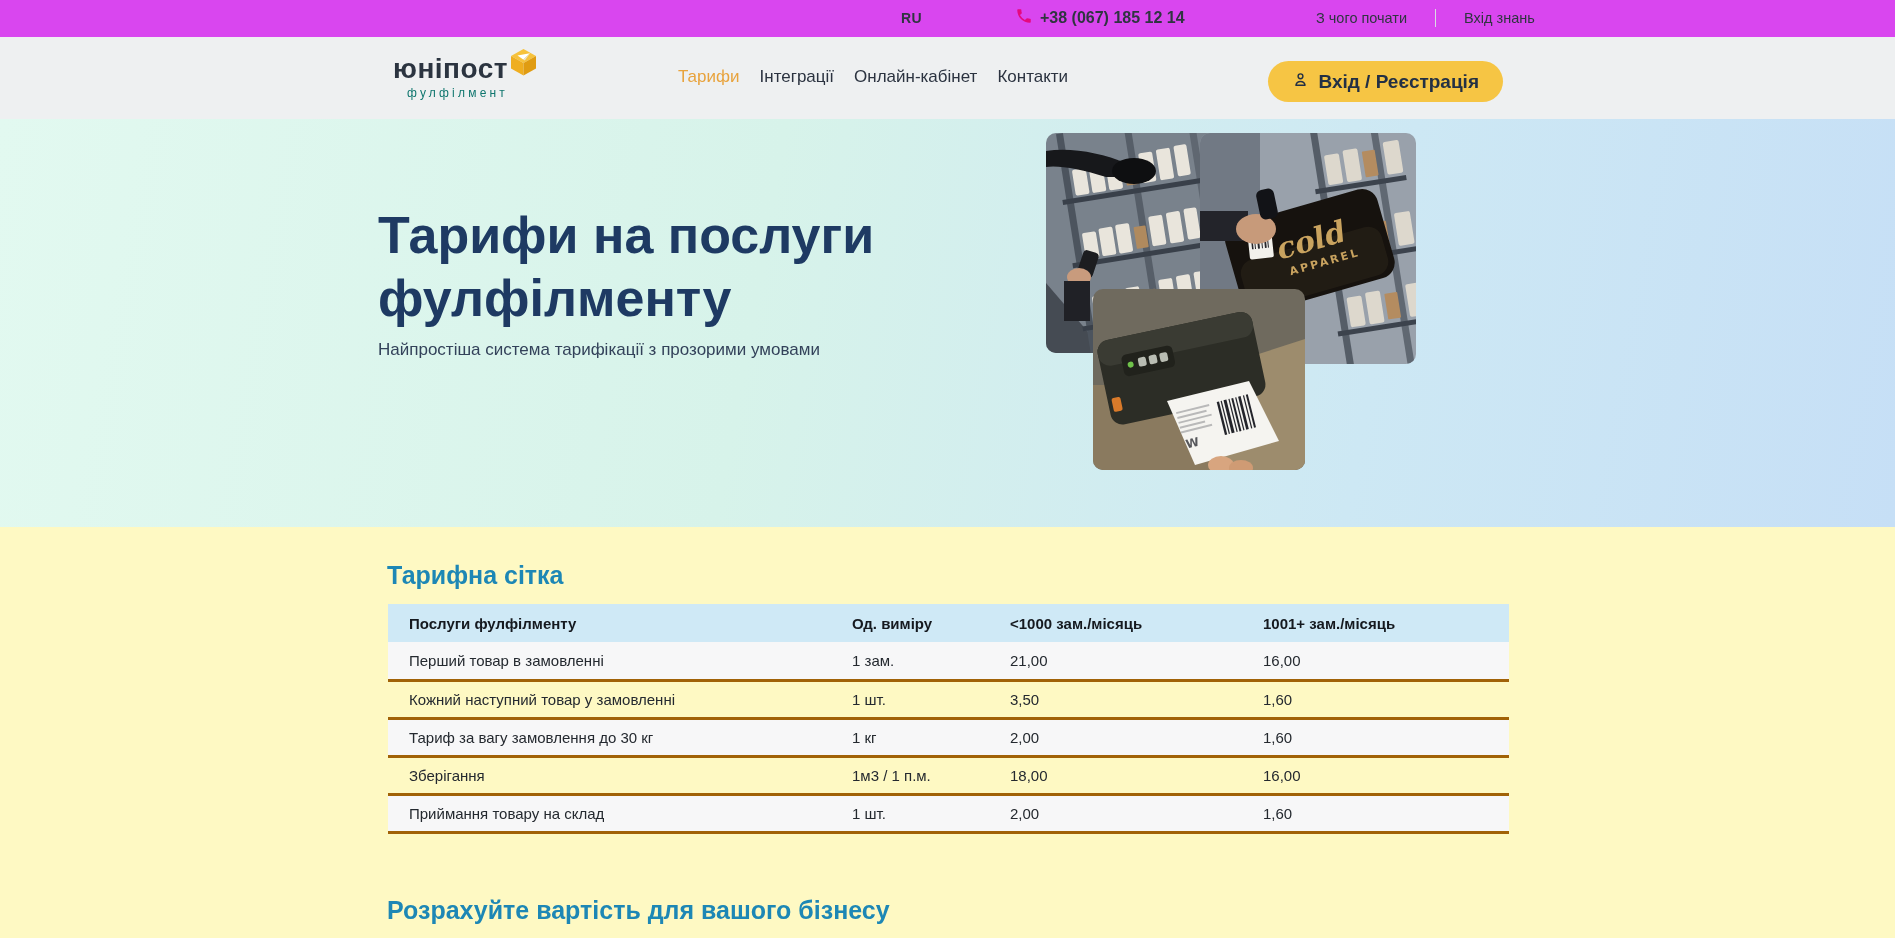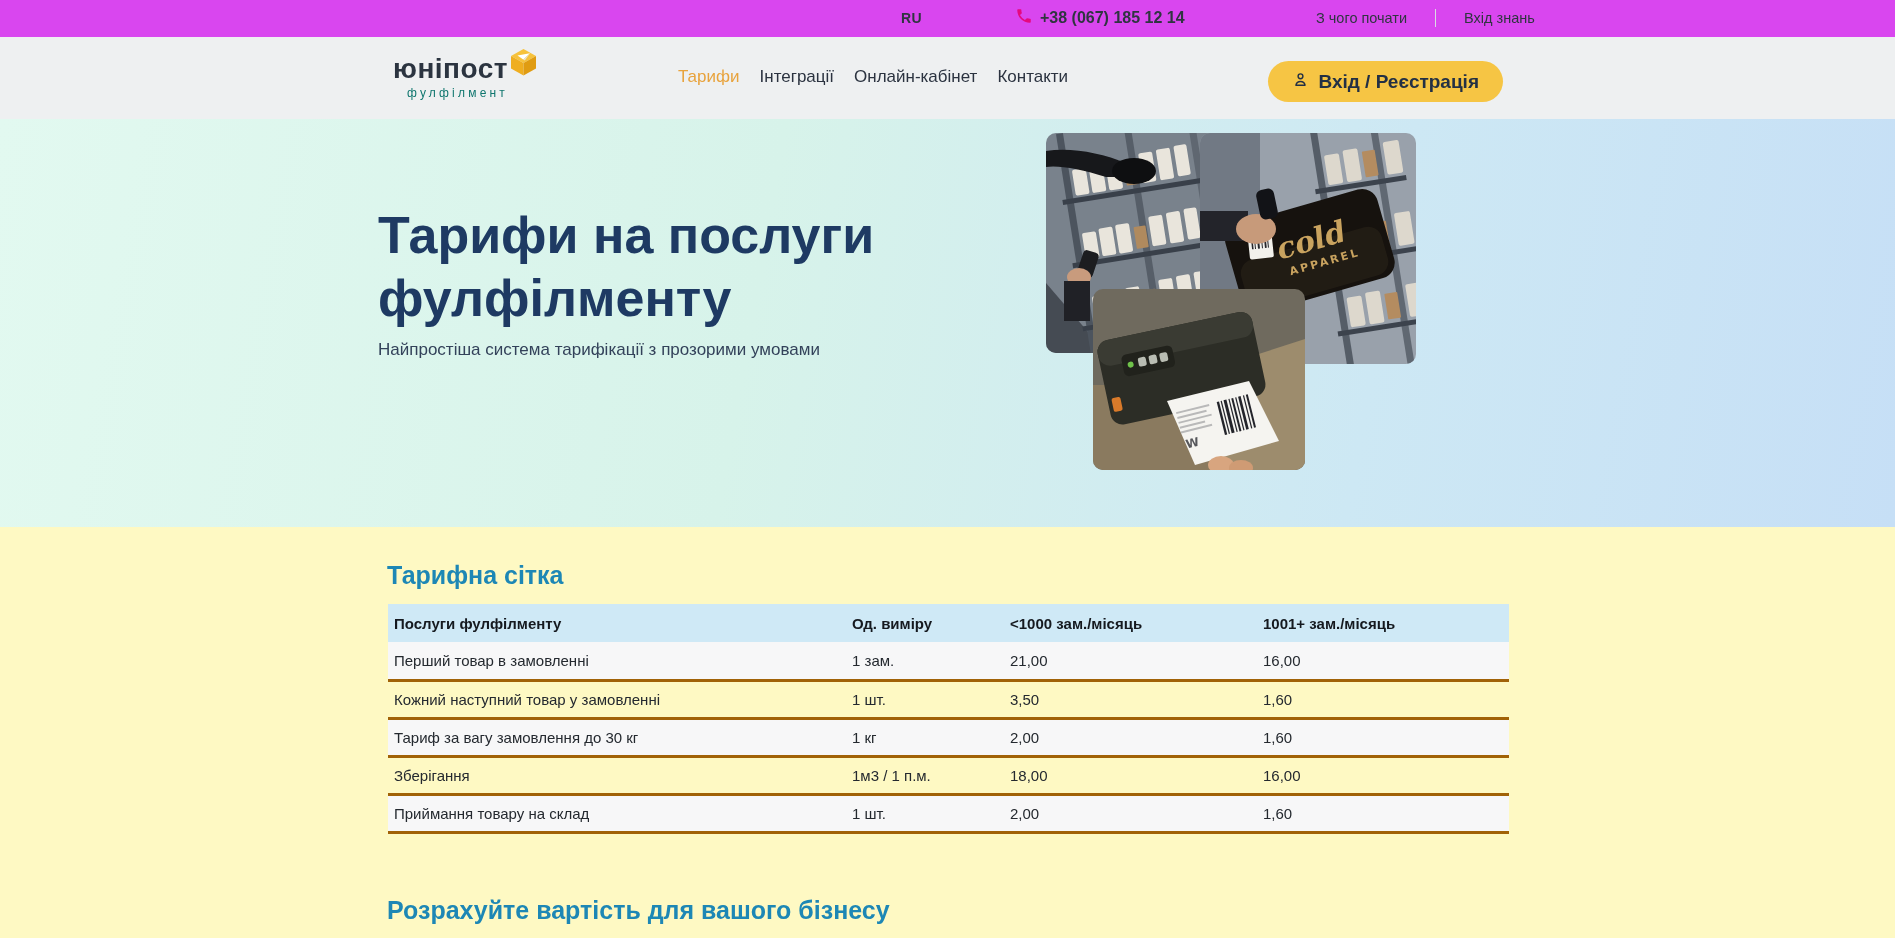--- a/index.html
+++ b/index.html
@@ -44,21 +44,21 @@
   .ph2 { left:1200px; top:14px; width:216px; height:231px; z-index:2; }
   .ph3 { left:1093px; top:170px; width:212px; height:181px; z-index:3; }
 
   
   .section { left:0; top:527px; width:1895px; height:411px; background:#fef9c3; }
   .sec-title { position:absolute; left:387px; font-size:25px; font-weight:700; color:#1d87b5; }
   .t1 { top:34px; } .t2 { top:369px; }
   .ptable { position:absolute; left:388px; top:77px; width:1121px; border-collapse:collapse; table-layout:fixed; }
   .ptable th, .ptable td { text-align:left; vertical-align:middle; height:38px; font-size:15px; }
   .ptable th { background:#cfe9f6; font-weight:700; color:#15191f; }
-  .ptable th:first-child, .ptable td:first-child { padding-left:6px; }
+  .ptable th:first-child, .ptable td:first-child { padding-left:21px; }
   .ptable tbody tr { border-bottom:3px solid #a16207; }
   .ptable tbody tr:nth-child(odd) { background:#f7f7f8; }
   .ptable td { color:#24292f; }
 </style>
 </head>
 <body>
 
 <div class="abs topbar">
   <div class="abs topbar-lang">RU</div>
   <div class="abs phone-wrap">

